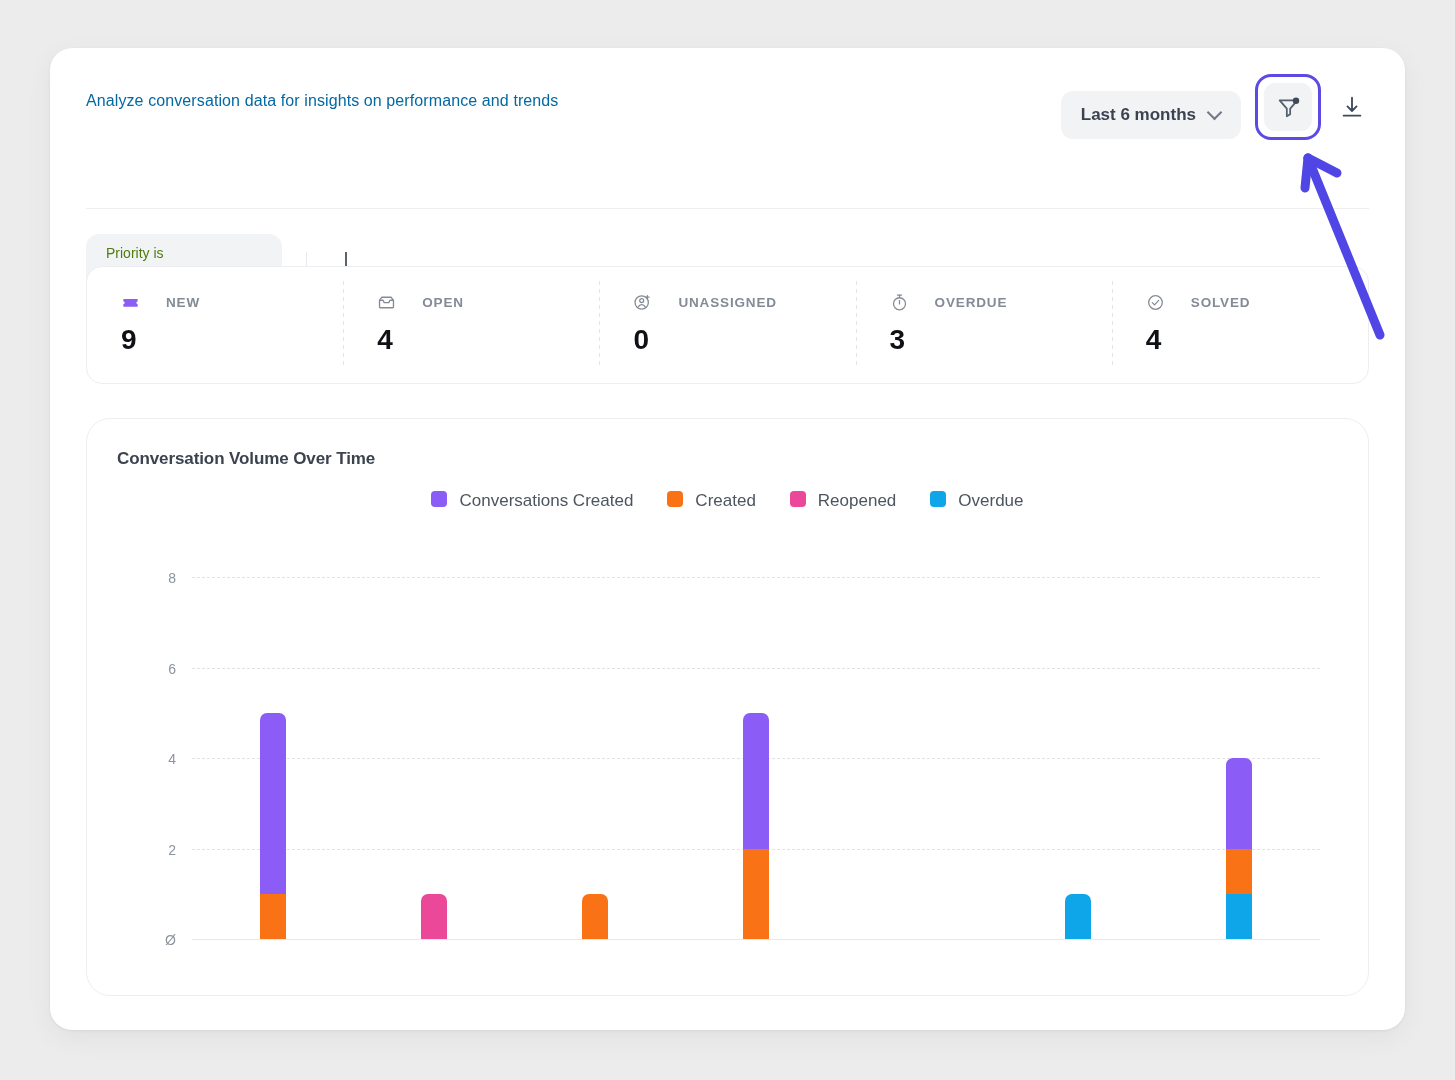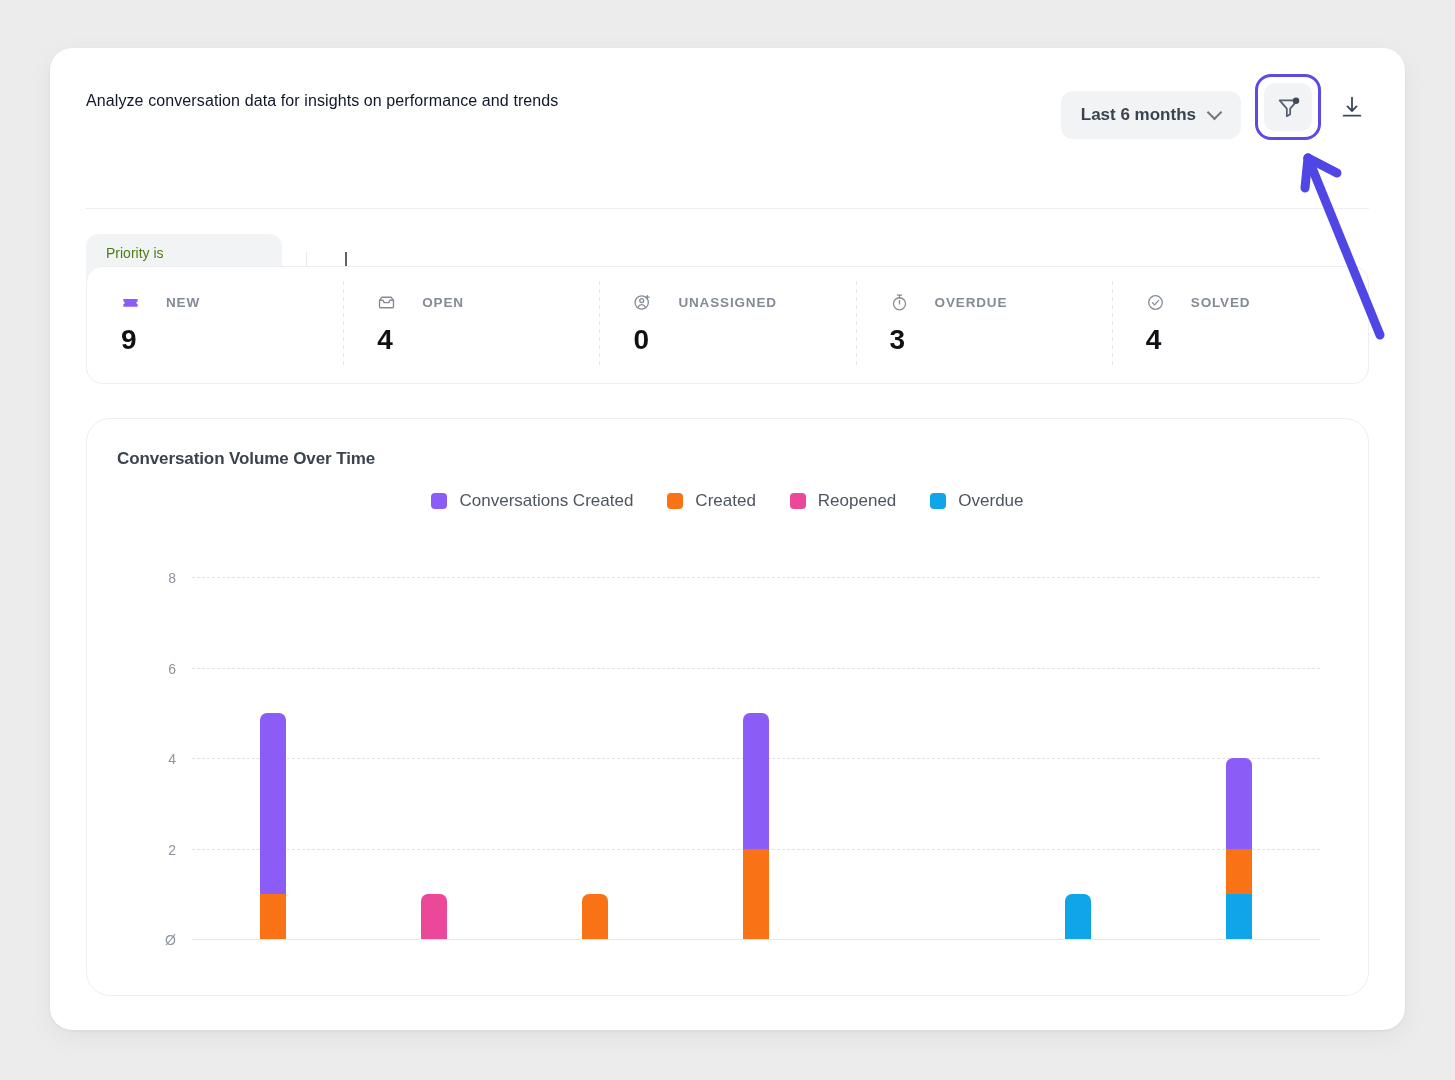--- a/index.html
+++ b/index.html
@@ -28,21 +28,21 @@
     padding: 32px 36px 0 36px;
     display: flex; align-items: flex-start; justify-content: space-between;
   }
   .title-wrap { padding-top: 2px; }
   .page-title {
     font-size: 25px; font-weight: 700; color: #0f1115;
     letter-spacing: -0.3px; line-height: 1.05;
   }
   .page-sub {
     margin-top: 10px;
-    font-size: 16px; color: #0f172a; font-weight: 400; letter-spacing: .1px;
+    font-size: 16px; color: #0369a1; font-weight: 400; letter-spacing: .1px;
   }
 
   .header-actions { display: flex; align-items: center; gap: 14px; padding-top: 2px; }
 
   .range-pill {
     height: 48px; padding: 0 20px;
     background: #f2f3f5; border-radius: 12px;
     display: flex; align-items: center; gap: 12px;
     font-size: 17px; font-weight: 700; color: #3c4350;
     cursor: pointer; border: none;
@@ -136,21 +136,21 @@
     background: #fff;
   }
   .chart-title {
     position: absolute; left: 30px; top: 30px;
     font-size: 17px; font-weight: 700; color: #3c4350; letter-spacing: -.1px;
   }
   .legend {
     position: absolute; top: 72px; left: 0; right: 0;
     display: flex; justify-content: center; align-items: center; gap: 34px;
   }
-  .legend-item { display: flex; align-items: center; gap: 12px; }
+  .legend-item { display: flex; gap: 12px; }
   .legend-sw { width: 16px; height: 16px; border-radius: 4px; }
   .legend-tx { font-size: 17px; color: #4d5560; }
 
   
   .plot {
     position: absolute; left: 0; top: 140px; width: 1283px; height: 438px;
   }
   .gridlines { position: absolute; left: 105px; right: 50px; top: 0; bottom: 0; }
   .grid-row {
     position: absolute; left: 0; right: 0; height: 0;

